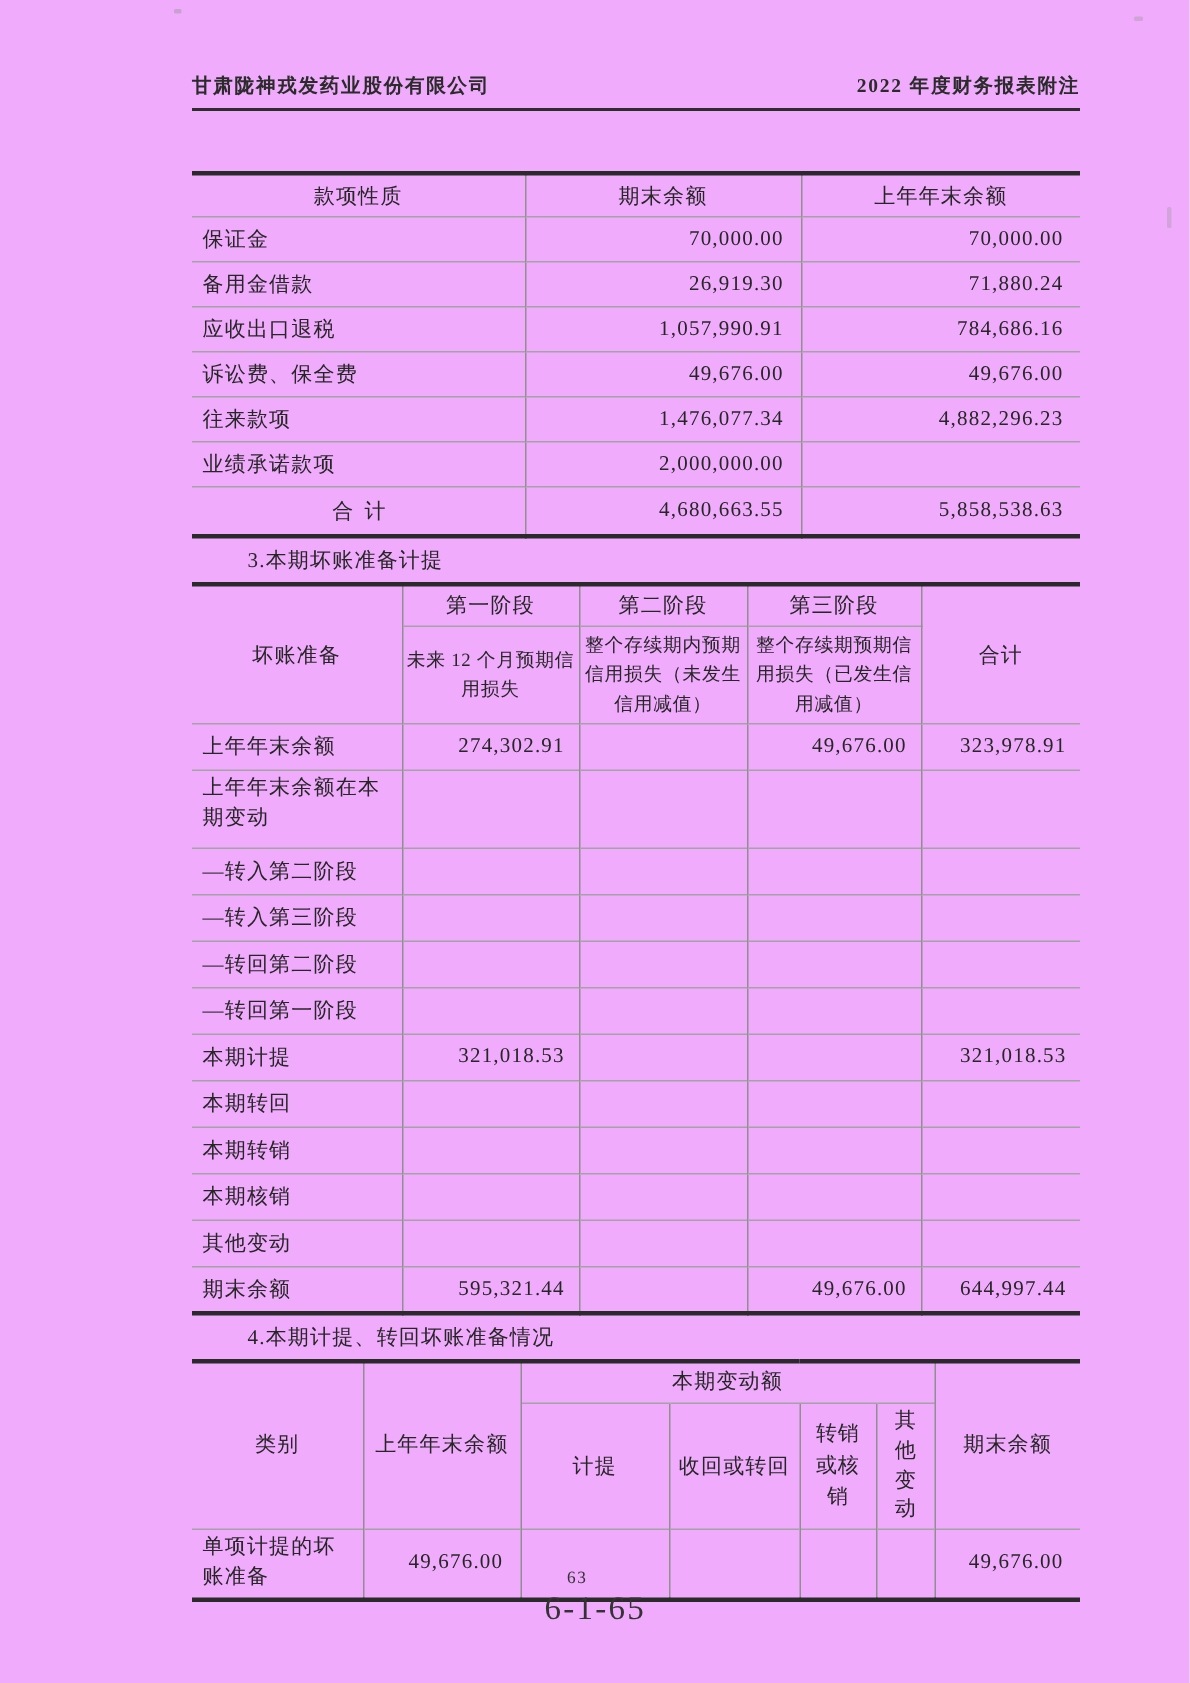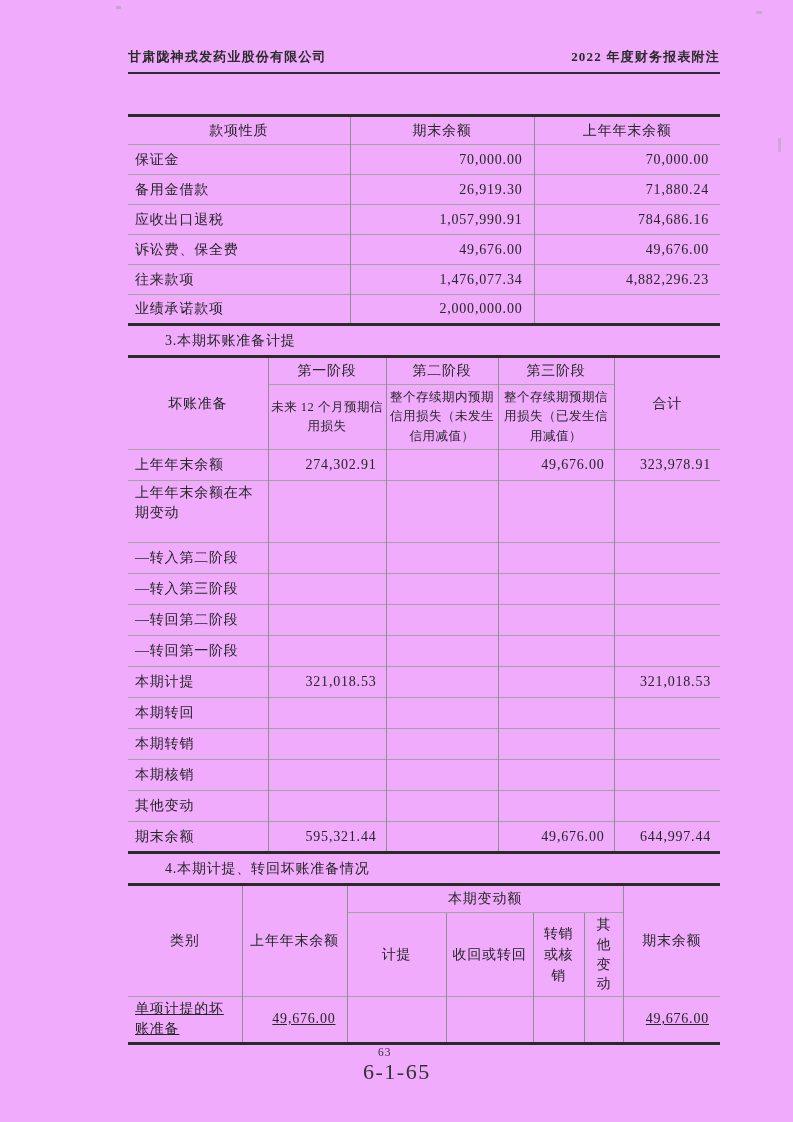--- a/index.html
+++ b/index.html
@@ -71,27 +71,27 @@
   .t2 tr.hdesc { height: 62px; }
   .t2 tr.hdesc td {
     font-size: 12.5px;
     line-height: 1.55;
     text-align: center;
     padding: 3px 2px;
     letter-spacing: 0.5px;
   }
   .t2 tr.r { height: 31px; }
   .t2 tr.r2 { height: 42px; }
-  .t2 tr.r2 td.lab { line-height: 1.4; padding-top: 2px; padding-bottom: 20px; margin-top: 16px; }
+  .t2 tr.r2 td.lab { line-height: 1.4; padding-top: 2px; padding-bottom: 10px; margin-top: 16px; }
   .t2 td.num { padding-right: 9px; }
   
   .t3 tr.h1 { height: 28px; }
   .t3 tr.h2 { height: 77px; }
   .t3 tr.h2 td { text-align: center; }
-  .t3 tr.dr { height: 47px; text-decoration: underline; }
+  .t3 tr.dr { height: 47px; }
   .t3 tr.dr td.lab { line-height: 1.45; }
   .t3 td.ctr { line-height: 1.45; }
   .narrow3 { display: inline-block; width: 2.3em; line-height: 1.5; letter-spacing: 0.5px; }
   .narrow1 { display: inline-block; width: 1.15em; line-height: 1.4; letter-spacing: 0; }
   
   .pagefoot {
     position: absolute;
     left: 363px;
     top: 1046px;
     text-align: left;
@@ -154,20 +154,25 @@
       </tr>
       <tr class="sep">
         <td class="lab">往来款项</td>
         <td class="num vl">1,476,077.34</td>
         <td class="num vl">4,882,296.23</td>
       </tr>
       <tr class="sep">
         <td class="lab">业绩承诺款项</td>
         <td class="num vl">2,000,000.00</td>
         <td class="num vl"></td>
+      </tr>
+      <tr class="sep total">
+        <td class="lab">合  计</td>
+        <td class="num vl">4,680,663.55</td>
+        <td class="num vl">5,858,538.63</td>
       </tr>
     </tbody>
       </table>
 
     <div class="sechead">3.本期坏账准备计提</div>
 
     <table class="t2">
       <colgroup>
           <col style="width:140px">
           <col style="width:118px">

